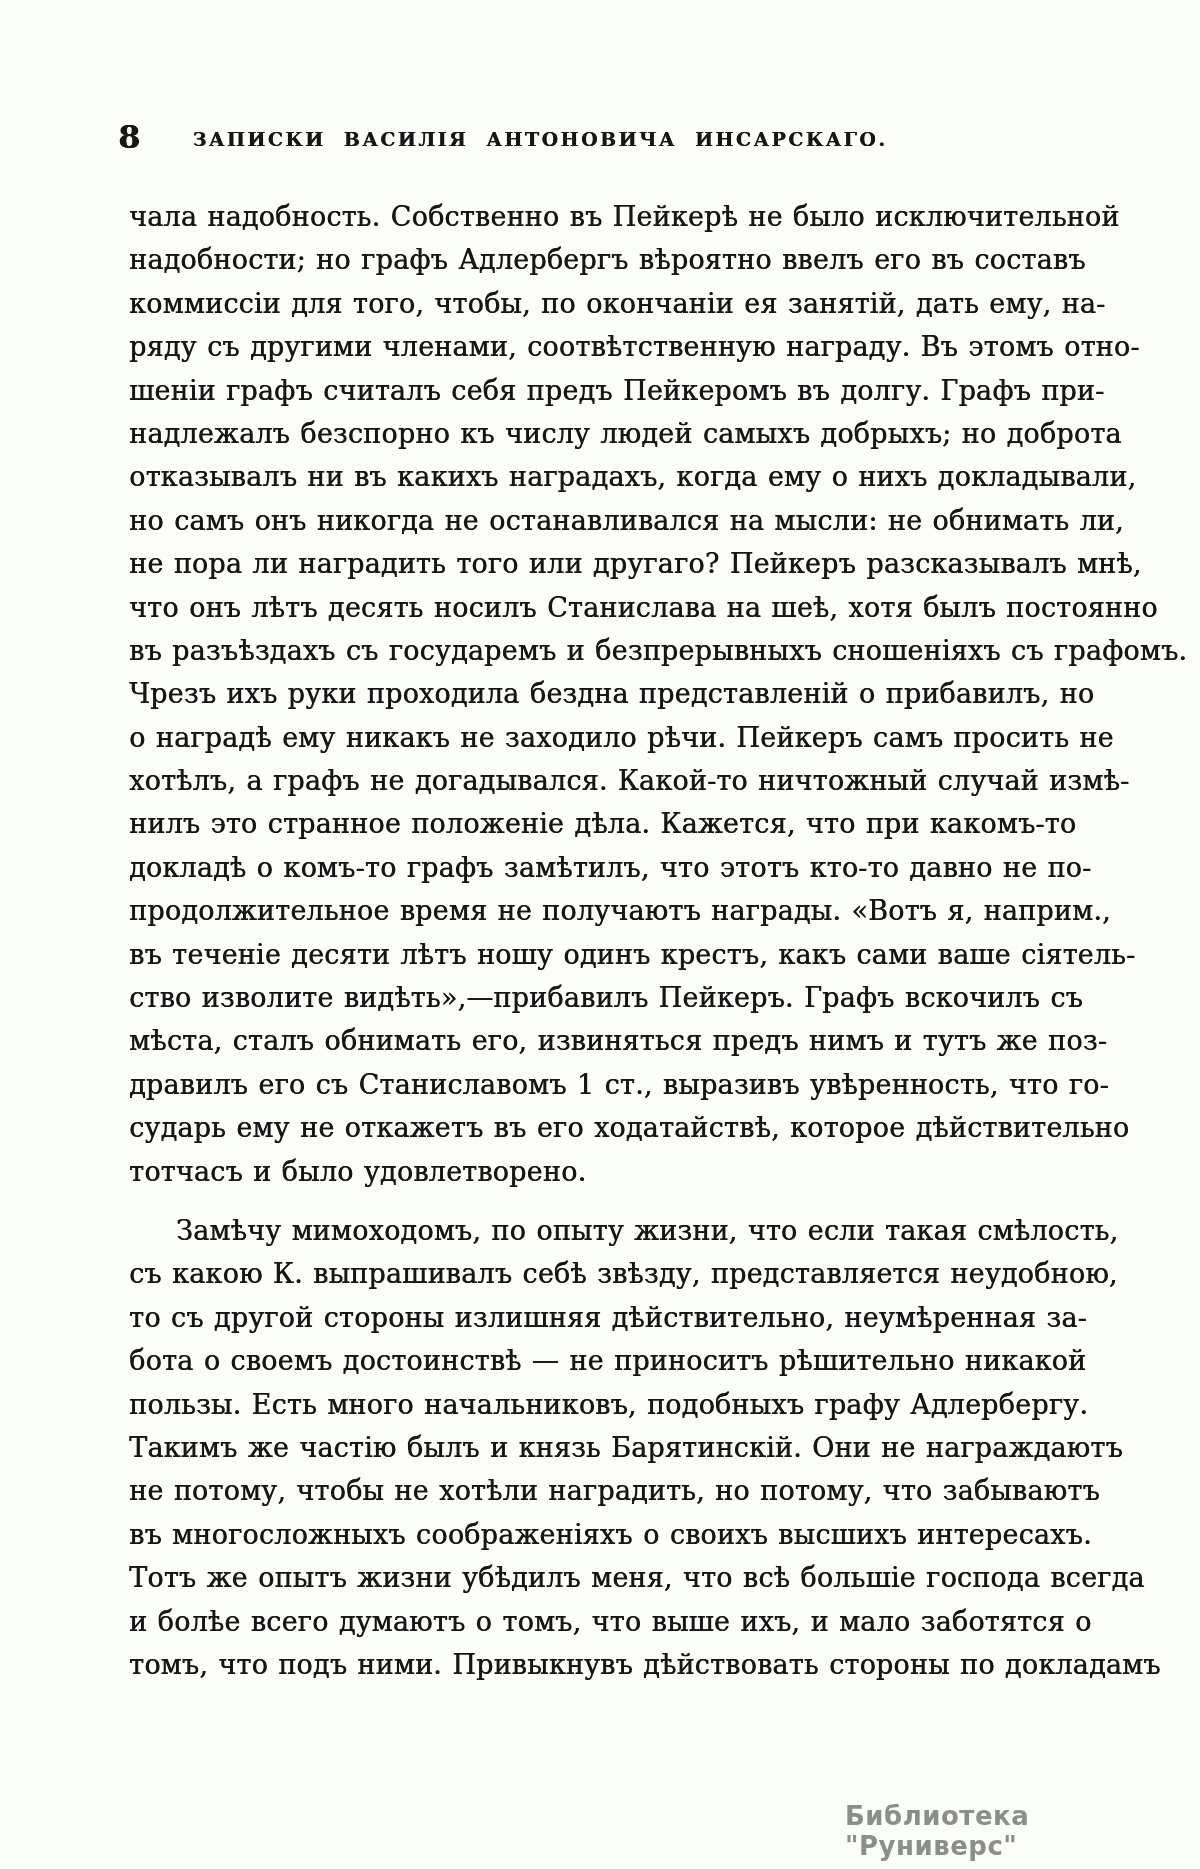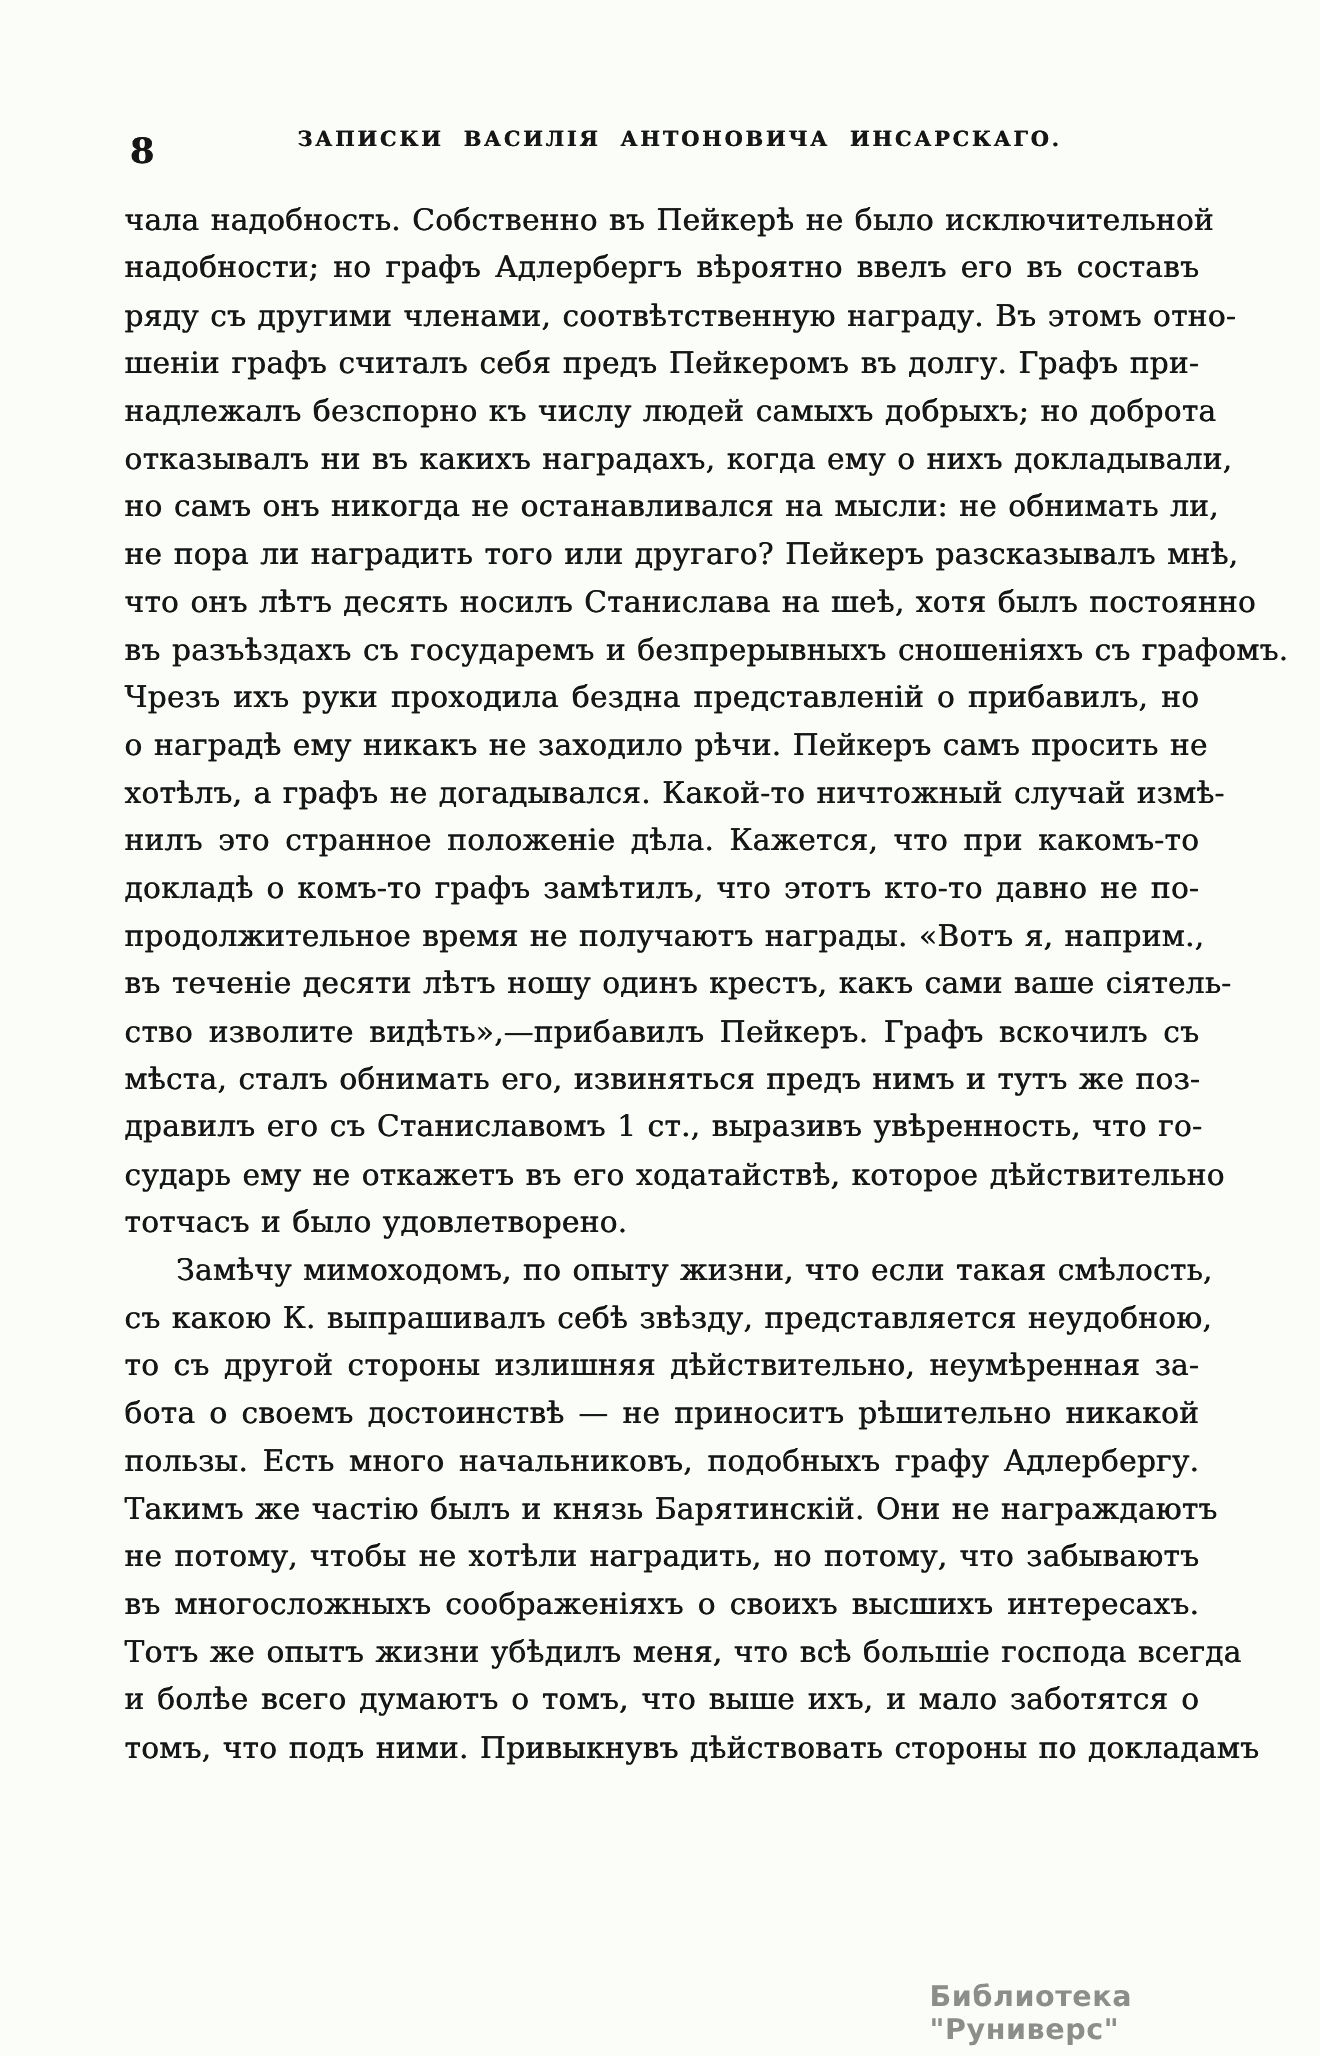--- a/index.html
+++ b/index.html
@@ -13,33 +13,33 @@
   }
   .page-number {
     position: absolute;
     left: 118px; top: 118px;
     font-size: 32px;
     font-weight: bold;
     text-shadow: 0.4px 0 0 currentColor;
   }
   .running-header {
     position: absolute;
-    left: 115px; top: 116px; width: 850px;
-    text-align: right;
+    left: 115px; top: 128px; width: 850px;
+    text-align: center;
     font-size: 19px;
     font-weight: bold;
     letter-spacing: 2.5px;
     word-spacing: 9px;
     text-shadow: 0.4px 0 0 currentColor;
   }
   .text-block {
     position: absolute;
     left: 113px; top: 179px; width: 977px;
   }
-  .paragraph { margin: 0; padding: 0; }
+  .paragraph { margin: 16px; padding: 0; }
   .text-line {
     height: 43.4px;
     line-height: 43.4px;
     font-size: 27px;
     letter-spacing: 0.2px;
     word-spacing: 1.5px;
     text-align: justify;
     text-align-last: justify;
     white-space: nowrap;
     overflow: visible;
@@ -61,20 +61,21 @@
 <body style="background: rgb(251, 253, 249); color: rgb(22, 22, 22);">
 
 <div class="page-number">8</div>
 
 <div class="running-header">ЗАПИСКИ ВАСИЛІЯ АНТОНОВИЧА ИНСАРСКАГО.</div>
 
 <div class="text-block" id="text-block">
     <div class="paragraph">
       <div class="text-line">чала надобность. Собственно въ Пейкерѣ не было исключительной</div>
       <div class="text-line">надобности; но графъ Адлербергъ вѣроятно ввелъ его въ составъ</div>
+      <div class="text-line">коммиссіи для того, чтобы, по окончаніи ея занятій, дать ему, на-</div>
       <div class="text-line">ряду съ другими членами, соотвѣтственную награду. Въ этомъ отно-</div>
       <div class="text-line">шеніи графъ считалъ себя предъ Пейкеромъ въ долгу. Графъ при-</div>
       <div class="text-line">надлежалъ безспорно къ числу людей самыхъ добрыхъ; но доброта</div>
       <div class="text-line">отказывалъ ни въ какихъ наградахъ, когда ему о нихъ докладывали,</div>
       <div class="text-line">но самъ онъ никогда не останавливался на мысли: не обнимать ли,</div>
       <div class="text-line">не пора ли наградить того или другаго? Пейкеръ разсказывалъ мнѣ,</div>
       <div class="text-line">что онъ лѣтъ десять носилъ Станислава на шеѣ, хотя былъ постоянно</div>
       <div class="text-line">въ разъѣздахъ съ государемъ и безпрерывныхъ сношеніяхъ съ графомъ.</div>
       <div class="text-line">Чрезъ ихъ руки проходила бездна представленій о прибавилъ, но</div>
       <div class="text-line">о наградѣ ему никакъ не заходило рѣчи. Пейкеръ самъ просить не</div>

